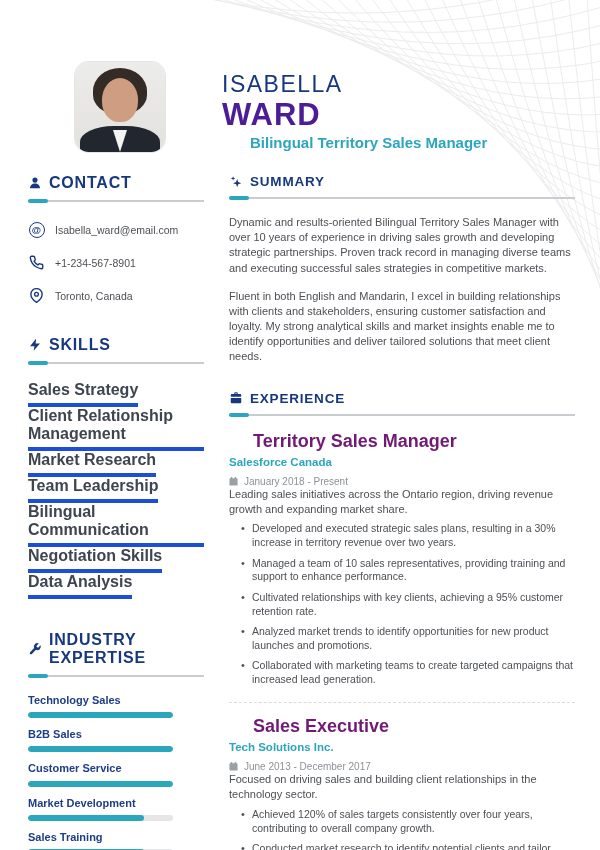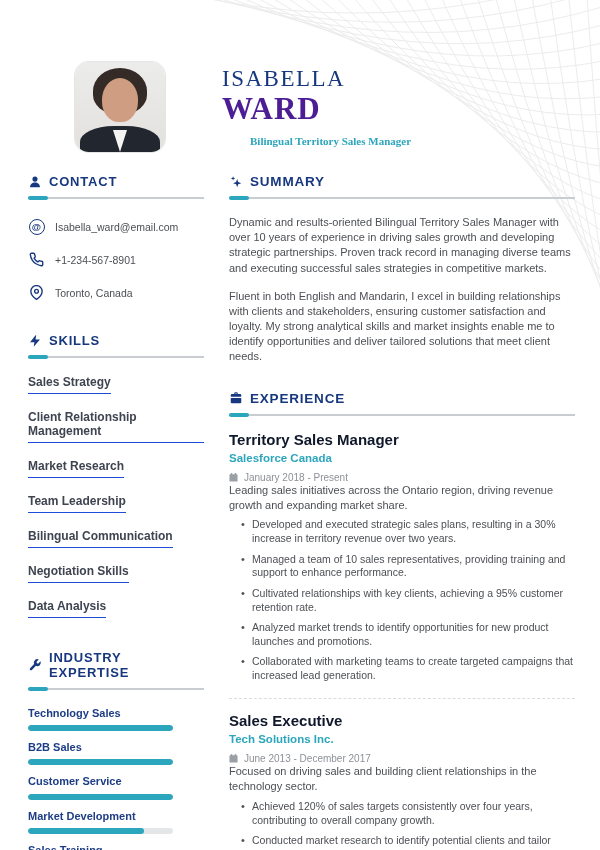--- a/index.html
+++ b/index.html
@@ -10,64 +10,64 @@
   .waves{position:absolute;top:0;right:0;width:600px;height:500px;pointer-events:none;}
 
   
   .header{position:relative;height:170px;}
   .photo{position:absolute;left:75px;top:62px;width:90px;height:90px;border-radius:14px;
          background:linear-gradient(180deg,#ececea 0%,#e3e1de 100%);overflow:hidden;box-shadow:0 0 0 1px #e5e5e5;}
   .photo .hair{position:absolute;left:18px;top:6px;width:54px;height:46px;border-radius:50% 50% 42% 42%;background:#342b27;}
   .photo .face{position:absolute;left:27px;top:16px;width:36px;height:44px;border-radius:50% 50% 46% 46%;background:#cf9e82;}
   .photo .suit{position:absolute;left:5px;bottom:-12px;width:80px;height:38px;border-radius:42% 42% 0 0;background:#22262e;}
   .photo .shirt{position:absolute;left:38px;bottom:0;width:14px;height:22px;background:#f4f4f2;clip-path:polygon(50% 100%,0 0,100% 0);}
-  .namebox{position:absolute;left:222px;top:66px;font-family:Liberation Serif, serif;}
+  .namebox{position:absolute;left:222px;top:72px;}
   .first-name{font-size:23px;font-weight:500;color:#17387f;letter-spacing:1.5px;line-height:1.1;}
   .last-name{font-size:31px;font-weight:800;color:#4c1d95;letter-spacing:1px;line-height:1.15;}
-  .job-title{margin-top:8px;font-size:11px;font-weight:700;color:#2CA6BC;padding-left:28px;}
+  .job-title{margin-top:1px;font-size:15px;font-weight:700;color:#2CA6BC;padding-left:28px;}
 
   
   .cols{position:relative;display:grid;grid-template-columns:176px 1fr;column-gap:25px;padding:4px 25px 0 28px;}
 
   
   .sec-head{display:flex;align-items:center;gap:7px;}
   .sec-head .ico{width:14px;height:14px;flex:0 0 auto;display:flex;}
-  .sec-label{font-size:13px;font-weight:800;color:#17387f;letter-spacing:.8px;}
+  .sec-label{font-size:16px;font-weight:800;color:#17387f;letter-spacing:.8px;}
   .main .sec-label{font-size:13.5px;}
   .rule{position:relative;height:4px;margin-top:7px;}
   .rule:before{content:"";position:absolute;left:0;right:0;top:1px;height:2px;background:#c9ccd1;}
   .rule:after{content:"";position:absolute;left:0;top:0;width:20px;height:4px;background:#2CA6BC;border-radius:2px;}
 
   
   .side section{margin-bottom:32px;}
   .contact-list{margin-top:18px;}
   .c-row{display:flex;align-items:center;gap:10px;margin-bottom:16px;}
   .c-ico{width:17px;height:17px;flex:0 0 auto;display:flex;align-items:center;justify-content:center;}
   .at-badge{width:14px;height:14px;border:1.4px solid #17387f;border-radius:50%;color:#17387f;
             font-size:9.5px;font-weight:700;display:flex;align-items:center;justify-content:center;}
   .c-text{font-size:10.5px;color:#4c4f54;}
 
   .skill-list{margin-top:16px;}
-  .skill{width:fit-content;max-width:176px;font-size:12px;font-weight:600;color:#3e4450;
-         padding-bottom:4px;border-bottom:1px solid #1d4ed8;margin-bottom:16px;}
+  .skill{width:fit-content;max-width:176px;font-size:16px;font-weight:600;color:#3e4450;
+         padding-bottom:4px;border-bottom:4px solid #1d4ed8;margin-bottom:0;}
 
   .exp-list{margin-top:16px;}
   .exp-item{margin-bottom:10px;}
   .exp-label{font-size:11px;font-weight:700;color:#1d3d86;line-height:1.2;margin-bottom:5px;}
   .bar{width:145px;height:6px;border-radius:3px;background:#e4e6e8;overflow:hidden;margin-bottom:9px;}
   .bar-fill{height:6px;border-radius:3px;background:#2CA6BC;width:0;}
 
   
   .main section{margin-bottom:26px;}
   .para{font-size:11px;line-height:1.38;color:#4c4f54;margin-top:15px;}
   .para + .para{margin-top:13px;}
 
   .job{margin-top:2px;}
   .jobs{margin-top:14px;}
-  .job-name{font-size:15px;font-weight:800;color:#0f172a;}
+  .job-name{font-size:18px;font-weight:800;color:#701a75;margin-left:24px;}
   .company{font-size:11.5px;font-weight:700;color:#2CA6BC;margin-top:4px;}
   .dates{display:flex;align-items:center;gap:6px;margin-top:8px;font-size:10px;color:#8d9197;}
   .job-desc{font-size:11px;line-height:1.4;color:#4c4f54;margin-top:0;}
   ul.bullets{list-style:none;margin:5px 0 0 0;padding:0 0 0 12px;}
   ul.bullets li{position:relative;padding-left:11px;font-size:10.5px;line-height:1.32;color:#4c4f54;margin-bottom:6.5px;}
   ul.bullets li:before{content:"•";position:absolute;left:0;top:-1px;color:#4c4f54;font-size:11px;}
   .job-sep{border:none;border-top:1.5px dashed #dcdcdc;margin:15px 0 13px 0;}
 </style>
 </head>
 <body>

